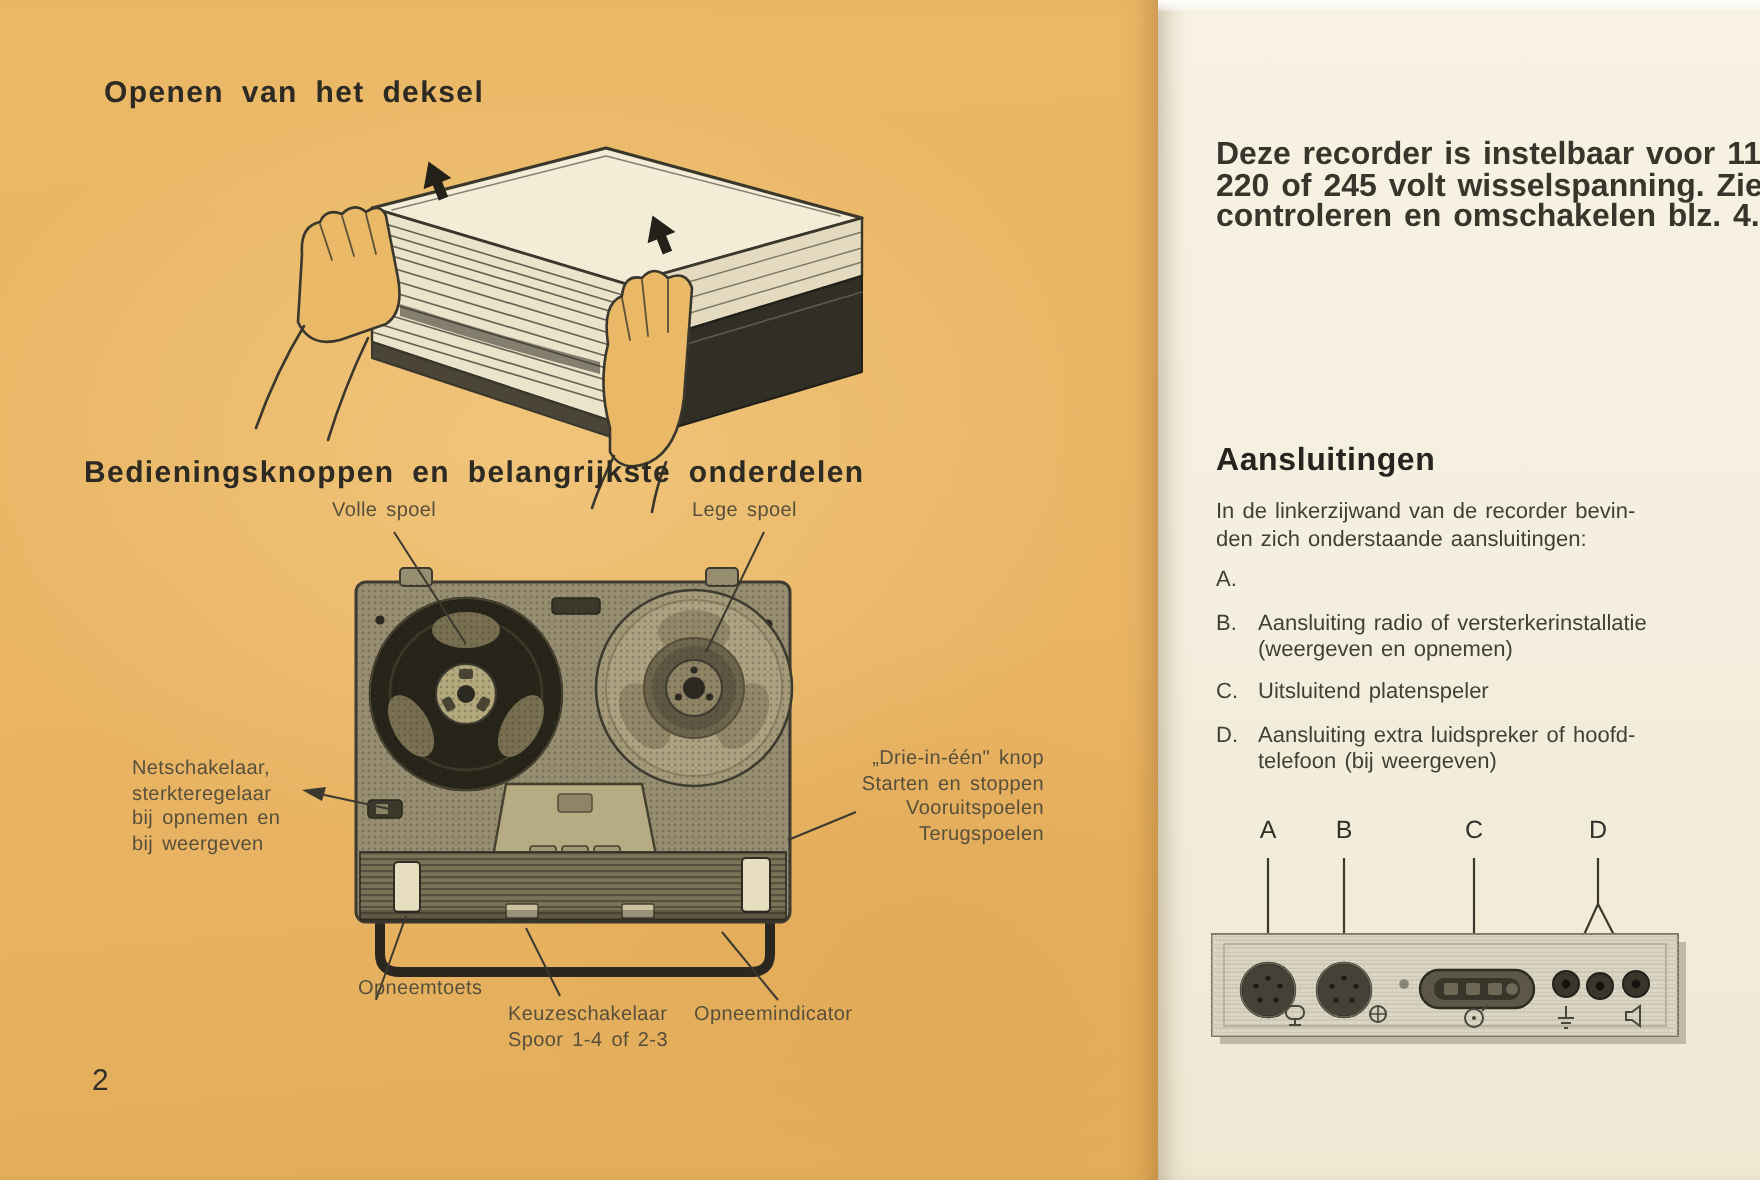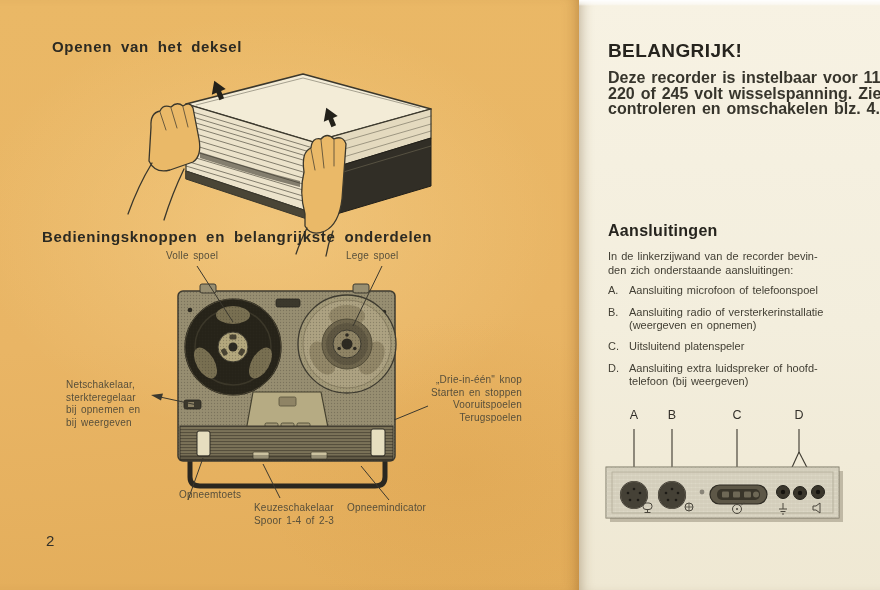--- a/index.html
+++ b/index.html
@@ -173,32 +173,30 @@
     <span class="ill-label" style="left:254px;top:502px;">Keuzeschakelaar
 Spoor 1-4 of 2-3</span>
     <span class="ill-label" style="left:347px;top:502px;">Opneemindicator</span>
 
     <div class="page-num">2</div>
   </div>
 
   <div class="page right">
     <div class="scan-edge"></div>
 
-    <div class="r-title" style="top:40px;">BELANGRIJK!</div>
     <div class="r-para" style="top:70px;">Deze recorder is instelbaar voor 110, 127,
 220 of 245 volt wisselspanning. Zie voor het
 controleren en omschakelen blz. 4.</div>
 
     <div class="r-title2" style="top:222px;">Aansluitingen</div>
     <div class="r-intro" style="top:250px;">In de linkerzijwand van de recorder bevin-
 den zich onderstaande aansluitingen:</div>
 
     <div class="r-item" style="top:284px;">
       <span class="key">A.</span>
-      <span class="txt">Aansluiting microfoon of telefoonspoel</span>
     </div>
     <div class="r-item" style="top:306px;">
       <span class="key">B.</span>
       <span class="txt">Aansluiting radio of versterkerinstallatie
 (weergeven en opnemen)</span>
     </div>
     <div class="r-item" style="top:340px;">
       <span class="key">C.</span>
       <span class="txt">Uitsluitend platenspeler</span>
     </div>

